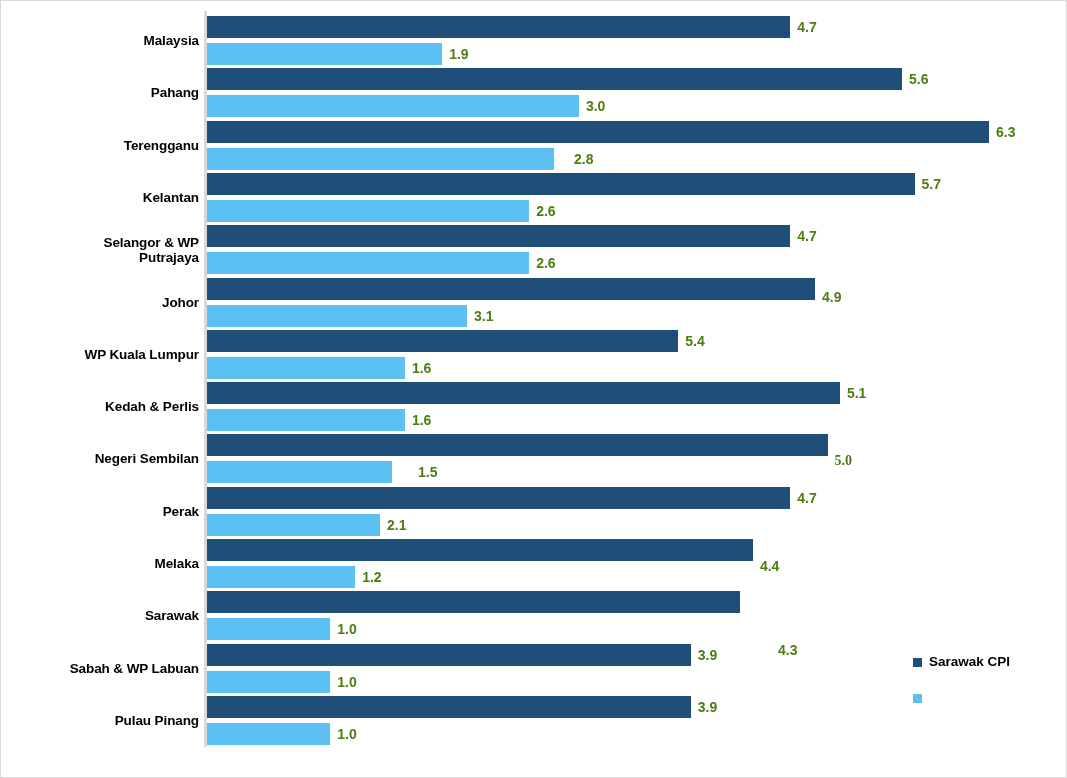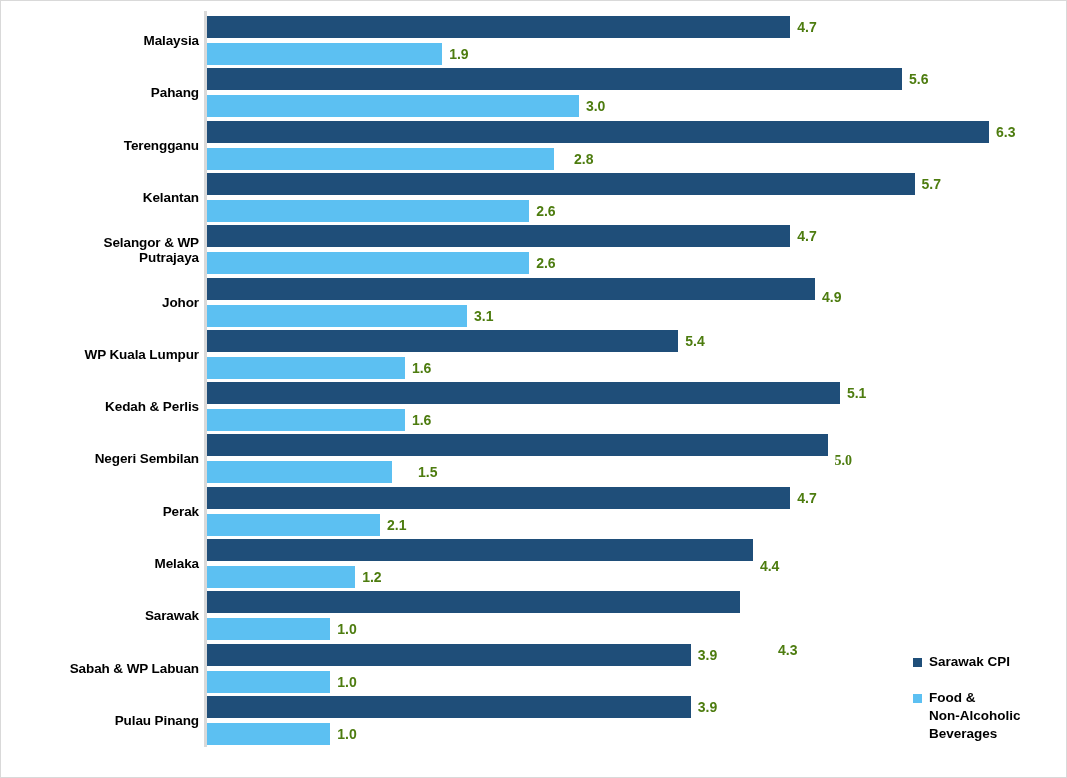--- a/index.html
+++ b/index.html
@@ -207,19 +207,16 @@
   <div id="axis-line"></div>
 
   <div id="legend">
 
   <div class="legend-entry">
         <span class="legend-swatch headline"></span>
         <span class="legend-text">Sarawak CPI</span>
       </div>
       <div class="legend-entry">
         <span class="legend-swatch food"></span>
-        <span class="legend-text">Food &amp;
-Non-Alcoholic
-Beverages</span>
       </div>
     </div>
 
 </div>
 
 </body></html>

